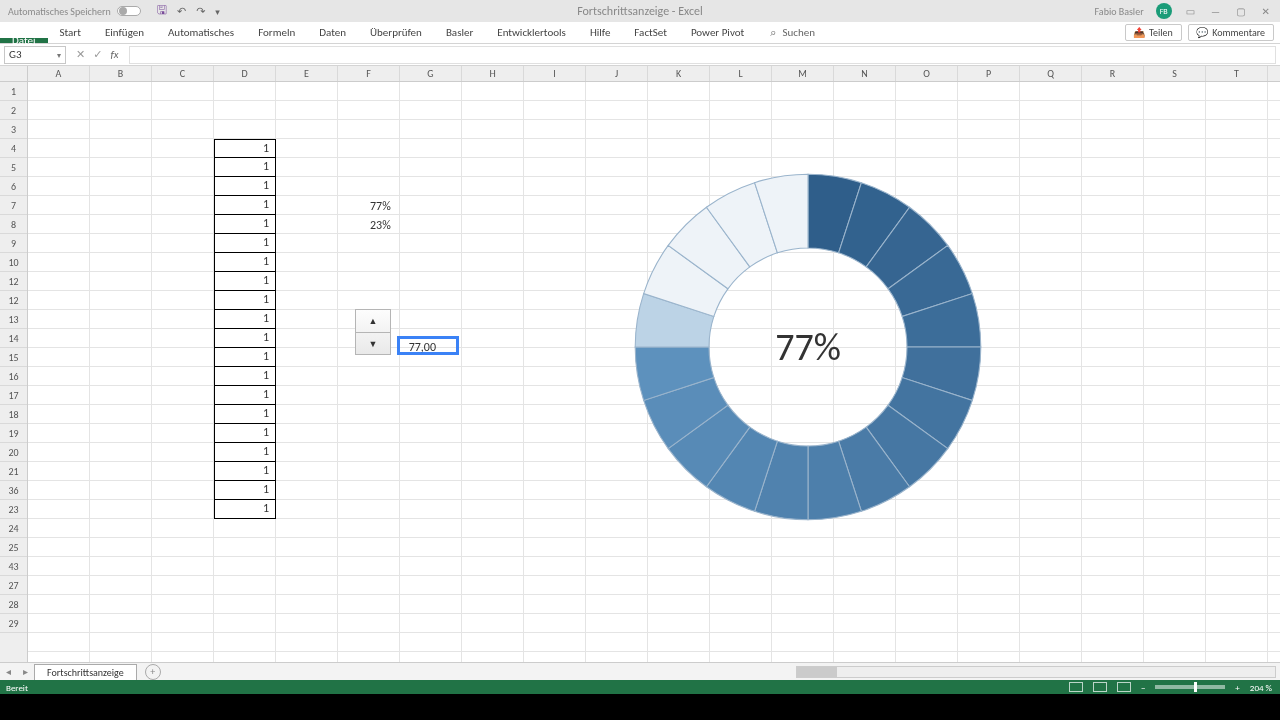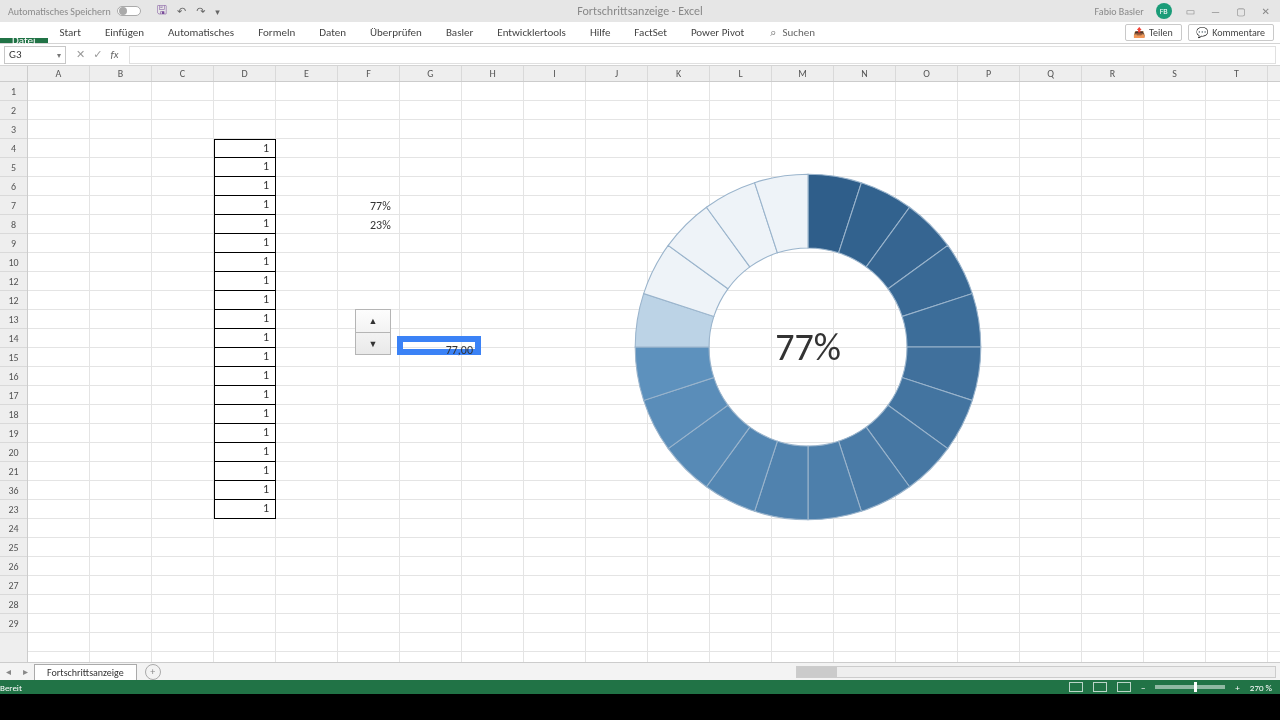--- a/index.html
+++ b/index.html
@@ -47,35 +47,35 @@
 
 .datacell{position:absolute;width:62px;height:19px;border:1px solid #000;font-size:12px;color:#333;text-align:right;padding-right:6px;line-height:17px;left:186px;}
 .datacell+.datacell{border-top:none;}
 
 .plabel{position:absolute;font-size:12px;color:#333;}
 
 .spinwrap{position:absolute;left:327px;top:227px;display:flex;gap:6px;}
 .spinbtns{width:36px;height:46px;border:1px solid #b5b5b5;display:flex;flex-direction:column;background:linear-gradient(#fdfdfd,#e9e9e9);}
 .spinbtns div{flex:1;display:flex;align-items:center;justify-content:center;font-size:9px;color:#333;}
 .spinbtns div:first-child{border-bottom:1px solid #b5b5b5;}
-.spinval{width:84px;height:19px;border:6px solid #3b82f6;font-size:12px;color:#333;text-align:right;padding-right:2px;line-height:17px;align-self:flex-end;}
+.spinval{width:62px;height:19px;border:3px solid #3b82f6;font-size:12px;color:#333;text-align:right;padding-right:20px;line-height:17px;align-self:flex-end;}
 
 .chart{position:absolute;left:600px;top:85px;width:360px;height:360px;}
 .chart svg{width:100%;height:100%;}
 .chartlabel{position:absolute;left:50%;top:50%;transform:translate(-50%,-50%);font-size:38px;color:#333;}
 
 .tabsrow{height:18px;border-top:1px solid #ccc;display:flex;align-items:center;font-size:10px;background:#f3f3f3;}
 .navarrow{padding:0 6px;color:#888;}
 .sheettab{background:#fff;border:1px solid #aaa;border-bottom:none;padding:1px 12px;color:#333;}
 .addsheet{width:16px;height:16px;border:1px solid #aaa;border-radius:50%;margin-left:8px;display:flex;align-items:center;justify-content:center;color:#888;font-size:10px;}
 .hsbar{flex:1;max-width:480px;margin-left:auto;margin-right:4px;height:12px;background:#eee;border:1px solid #ccc;position:relative;}
 .hsbar .thumb{position:absolute;left:0;width:40px;height:100%;background:#cbcbcb;}
 
 .status{height:14px;background:#217346;color:#fff;display:flex;align-items:center;font-size:9px;}
-.status .left{}
+.status .left{margin-left:6px;}
 .status .right{margin-left:auto;display:flex;align-items:center;gap:10px;margin-right:8px;}
 .viewbtn{width:14px;height:10px;border:1px solid rgba(255,255,255,.7);}
 .zoomslider{width:70px;height:4px;background:rgba(255,255,255,.5);position:relative;}
 .zoomslider::after{content:"";position:absolute;left:55%;top:-3px;width:3px;height:10px;background:#fff;}
 </style>
 </head>
 <body>
 
 <div class="app">
  <div class="titlebar">
@@ -184,21 +184,21 @@
           <div class="rh">16</div>
           <div class="rh">17</div>
           <div class="rh">18</div>
           <div class="rh">19</div>
           <div class="rh">20</div>
           <div class="rh">21</div>
           <div class="rh">36</div>
           <div class="rh">23</div>
           <div class="rh">24</div>
           <div class="rh">25</div>
-          <div class="rh">26</div>
+          <div class="rh">43</div>
           <div class="rh">27</div>
           <div class="rh">28</div>
           <div class="rh">29</div>
         </div>
      <div class="cells">
        <div class="gridlines"></div>
        <div id="colD">
             <div class="datacell" style="top: 57px;">1</div>
             <div class="datacell" style="top: 76px;">1</div>
             <div class="datacell" style="top: 95px;">1</div>
@@ -272,16 +272,16 @@
 
  <div class="status">
    <span class="left">Bereit</span>
    <div class="right">
      <span class="viewbtn"></span>
      <span class="viewbtn"></span>
      <span class="viewbtn"></span>
      <span>−</span>
      <div class="zoomslider"></div>
      <span>+</span>
-     <span>270 %</span>
+     <span>204 %</span>
    </div>
  </div>
 </div>
 
 </body></html>

